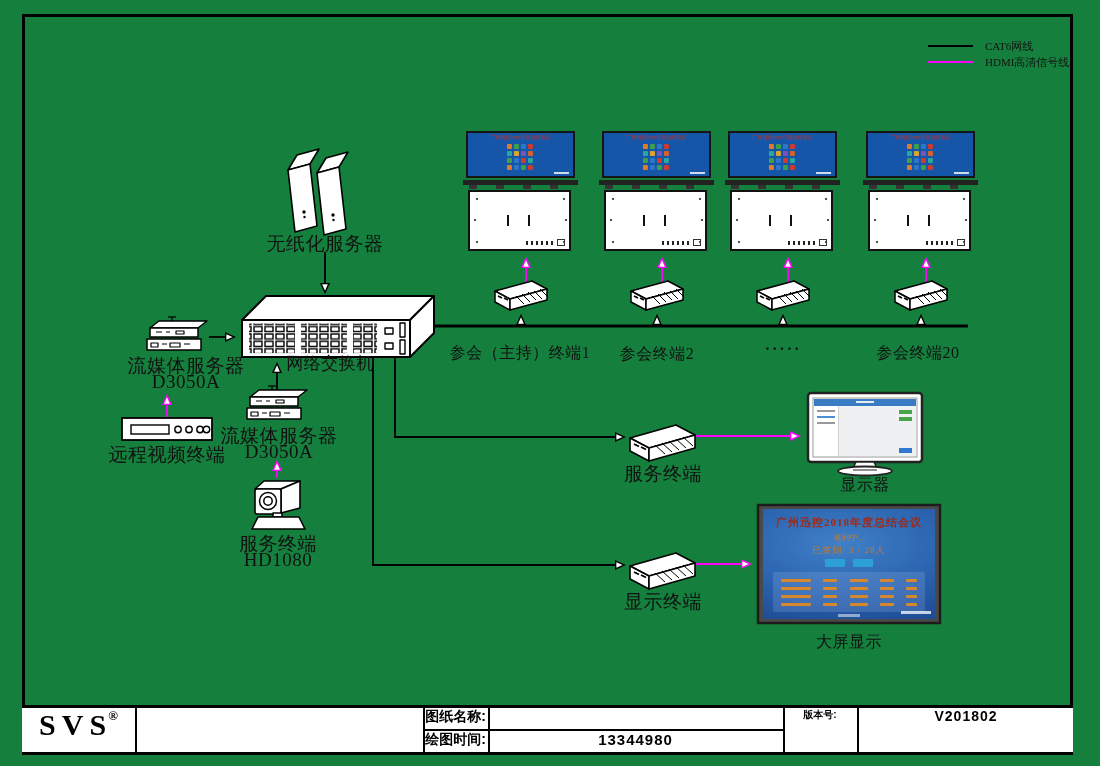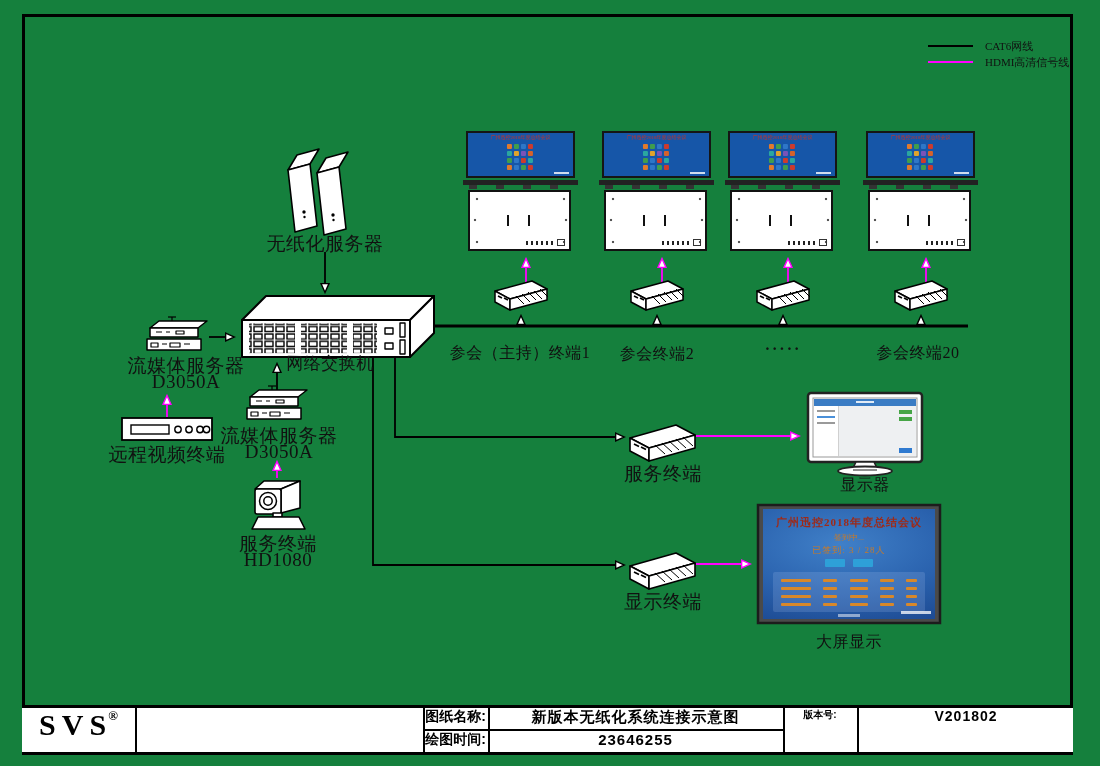--- a/index.html
+++ b/index.html
@@ -461,19 +461,18 @@
     <div class="tb-v" style="left:401px"></div>
     <div class="tb-v" style="left:466px"></div>
     <div class="tb-v" style="left:761px"></div>
     <div class="tb-v" style="left:835px"></div>
     <div class="tb-mid"></div>
     <div class="tb-cell tb-svs">
         <span>SVS</span>
         <sup>®</sup>
       </div>
     <div class="tb-cell tb-lab tb-cl tb-r1">图纸名称:</div>
-    <div class="tb-cell tb-val tb-cv tb-r1">新版本无纸化系统连接示意图</div>
     <div class="tb-cell tb-lab tb-cl tb-r2">绘图时间:</div>
-    <div class="tb-cell tb-val tb-cv tb-r2">23646255</div>
+    <div class="tb-cell tb-val tb-cv tb-r2">13344980</div>
     <div class="tb-cell tb-vl">版本号:</div>
     <div class="tb-cell tb-vv">V201802</div>
   </div>
 </div>
 
 </body></html>

